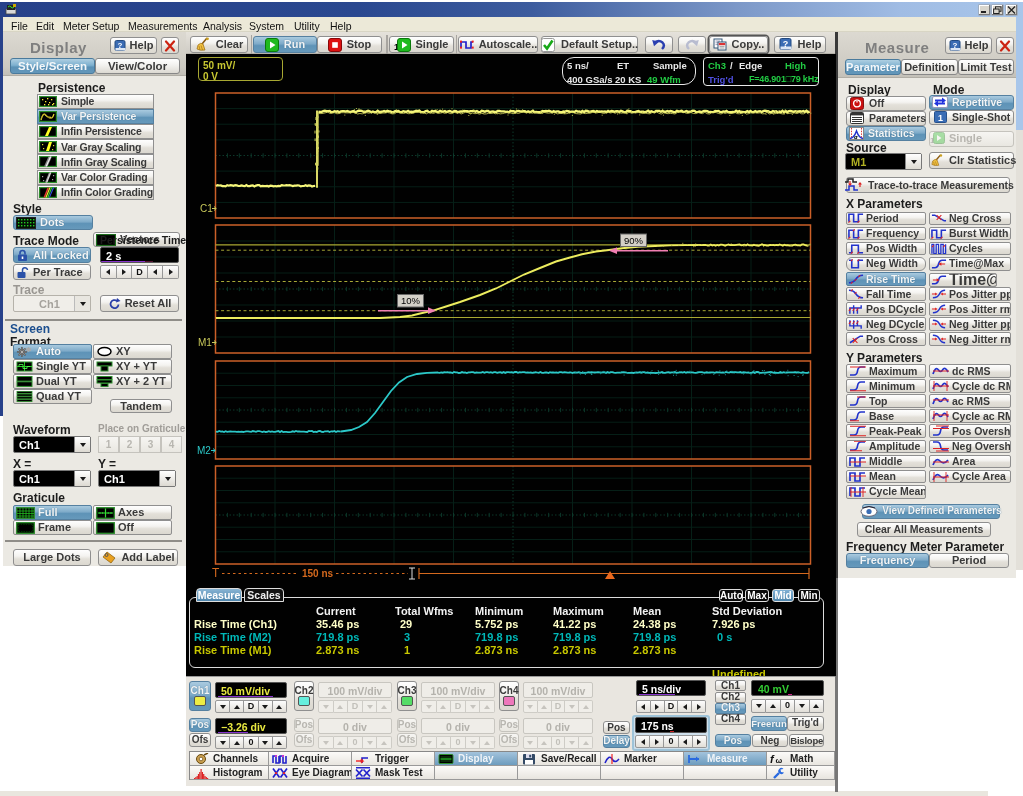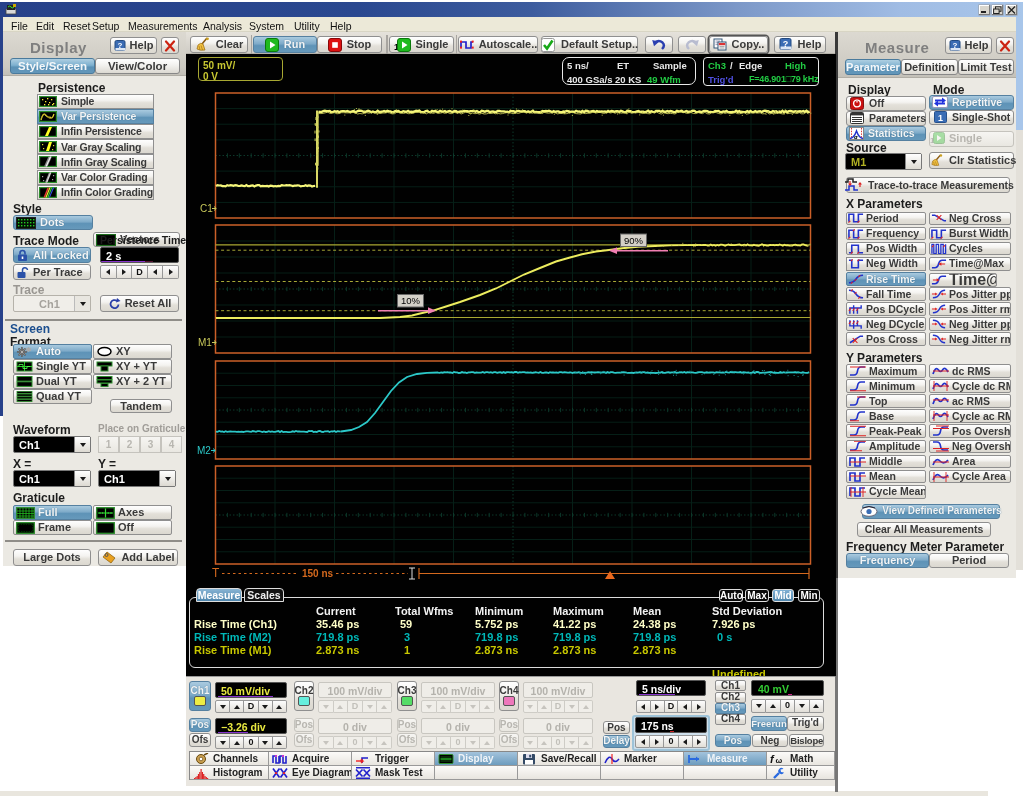--- a/index.html
+++ b/index.html
@@ -61,21 +61,21 @@
       </svg>
 </div>
 <div class="abs" style="left:1006px;top:4.5px;width:11px;height:10px;background:#d9d6cd;box-shadow:inset -1px -1px 0 #7a7a7a,inset 1px 1px 0 #fff,0 0 0 0.5px #999">
 <svg width="9" height="8" style="margin:1px 0 0 1px">
         <path d="M1,0.5 L8,7.5 M8,0.5 L1,7.5" stroke="#222" stroke-width="1.3"></path>
       </svg>
 </div>
 <div class="abs" style="left:3px;top:17px;width:1013px;height:15px;background:#ece9d8;border-bottom:1px solid #d8d5c4">
 <div class="abs nw" style="left:8px;top:2.5px;font-size:10.5px;color:#111">File</div>
 <div class="abs nw" style="left:33px;top:2.5px;font-size:10.5px;color:#111">Edit</div>
-<div class="abs nw" style="left:60px;top:2.5px;font-size:10.5px;color:#111">Reset</div>
+<div class="abs nw" style="left:60px;top:2.5px;font-size:10.5px;color:#111">Meter</div>
 <div class="abs nw" style="left:89px;top:2.5px;font-size:10.5px;color:#111">Setup</div>
 <div class="abs nw" style="left:125px;top:2.5px;font-size:10.5px;color:#111">Measurements</div>
 <div class="abs nw" style="left:200px;top:2.5px;font-size:10.5px;color:#111">Analysis</div>
 <div class="abs nw" style="left:246px;top:2.5px;font-size:10.5px;color:#111">System</div>
 <div class="abs nw" style="left:291px;top:2.5px;font-size:10.5px;color:#111">Utility</div>
 <div class="abs nw" style="left:327px;top:2.5px;font-size:10.5px;color:#111">Help</div>
 </div>
 <div class="abs" style="left:0;top:17px;width:3px;height:399px;background:#27418a"></div>
 <div class="abs" style="left:1016px;top:17px;width:7px;height:113px;background:#a8c6ea"></div>
 <div class="abs" style="left:1016px;top:130px;width:7px;height:440px;background:#e3e0d9"></div>
@@ -392,21 +392,21 @@
 <div class="btn" style="left:588px;top:4px;width:52px;height:17px;"><svg width="14" height="13" viewBox="0 0 14 13" style="margin-right:5px">
           <rect x="1" y="0.5" width="11" height="11" rx="1.5" fill="#3b6cb4" stroke="#234a80"></rect>
           <rect x="1.5" y="8.5" width="11" height="3" fill="#dce6f4"></rect>
           <text x="6.5" y="8.6" font-size="9" font-weight="bold" fill="#fff" text-anchor="middle">?</text>
         </svg>Help</div>
 </div>
 <div class="abs" style="left:835px;top:32px;width:2.5px;height:760px;background:#3a3a3a"></div>
 <div class="abs" style="left:835px;top:578px;width:2.5px;height:214px;background:#777"></div>
 <div class="abs" style="left:186px;top:54px;width:650px;height:622px;background:#010101">
 <div class="abs" style="left:12px;top:3px;width:85px;height:24px;border:1px solid #a8a832;border-radius:4px;color:#c8c832;font-weight:bold;font-size:10px;padding:2px 0 0 4px;line-height:11px">50 mV/<br>0 V</div>
-<div class="abs" style="left:376px;top:3px;width:134px;height:28px;border:1px solid #e8e8e8;border-radius:7px;color:#e8e8e8;font-weight:bold;font-size:9.5px;line-height:13px;padding-top:1px">
+<div class="abs" style="left:376px;top:3px;width:134px;height:28px;border:1px solid #e8e8e8;border-radius:12px;color:#e8e8e8;font-weight:bold;font-size:9.5px;line-height:13px;padding-top:1px">
 <span class="abs nw" style="left:4px;top:1px">5 ns/</span>
         <span class="abs nw" style="left:54px;top:1px">ET</span>
         <span class="abs nw" style="left:90px;top:1px">Sample</span>
 <span class="abs nw" style="left:4px;top:15px">400 GSa/s</span>
         <span class="abs nw" style="left:52px;top:15px">20 KS</span>
         <span class="abs nw" style="left:84px;top:15px;color:#22cc44">49 Wfm</span>
       </div>
 <div class="abs" style="left:517px;top:3px;width:116px;height:29px;border:1px solid #e8e8e8;border-radius:4px;font-weight:bold;font-size:9.5px;line-height:13px">
 <span class="abs nw" style="left:4px;top:1px;color:#22cc44">Ch3</span>
         <span class="abs nw" style="left:26px;top:1px;color:#e8e8e8">/</span>
@@ -949,21 +949,21 @@
 <div class="abs" style="left:612px;top:535px;width:22px;height:13px;background:#0a0a0a;border:1px solid #ddd;border-radius:3px;color:#fff;font-weight:bold;font-size:10px;text-align:center">Min</div>
 <div style="font-size:11px;font-weight:bold">
 <div class="abs" style="left:130px;top:551px;color:#f2f2f2">Current</div>
 <div class="abs" style="left:209px;top:551px;color:#f2f2f2">Total Wfms</div>
 <div class="abs" style="left:289px;top:551px;color:#f2f2f2">Minimum</div>
 <div class="abs" style="left:367px;top:551px;color:#f2f2f2">Maximum</div>
 <div class="abs" style="left:447px;top:551px;color:#f2f2f2">Mean</div>
 <div class="abs" style="left:526px;top:551px;color:#f2f2f2">Std Deviation</div>
 <div class="abs" style="left:8px;top:564px;color:#ffffc8">Rise Time (Ch1)</div>
 <div class="abs" style="left:130px;top:564px;color:#ffffc8">35.46 ps</div>
-<div class="abs" style="left:214px;top:564px;color:#ffffc8">59</div>
+<div class="abs" style="left:214px;top:564px;color:#ffffc8">29</div>
 <div class="abs" style="left:289px;top:564px;color:#ffffc8">5.752 ps</div>
 <div class="abs" style="left:367px;top:564px;color:#ffffc8">41.22 ps</div>
 <div class="abs" style="left:447px;top:564px;color:#ffffc8">24.38 ps</div>
 <div class="abs" style="left:526px;top:564px;color:#ffffc8">7.926 ps</div>
 <div class="abs" style="left:8px;top:577px;color:#00b8b8">Rise Time (M2)</div>
 <div class="abs" style="left:130px;top:577px;color:#00b8b8">719.8 ps</div>
 <div class="abs" style="left:218px;top:577px;color:#00b8b8">3</div>
 <div class="abs" style="left:289px;top:577px;color:#00b8b8">719.8 ps</div>
 <div class="abs" style="left:367px;top:577px;color:#00b8b8">719.8 ps</div>
 <div class="abs" style="left:447px;top:577px;color:#00b8b8">719.8 ps</div>
@@ -1372,21 +1372,21 @@
           <path d="M0.5,11 L2.5,9 M10.2,11 L12.2,9" stroke="#dd2222" stroke-width="1.1" fill="none"></path>
         </svg>Burst Width</div>
 <div class="btn left" style="left:8px;top:209.7px;width:80px;height:13.8px;border-radius:2px;overflow:hidden;font-size:10.5px"><svg width="16" height="12" viewBox="0 0 17 12" style="margin:0 2px 0 1px;flex:none">
           <path d="M1,10 H4 V2 H11 V10 H16" stroke="#2233cc" stroke-width="1.7" fill="none"></path>
           <path d="M3,11 L5,9 M10,11 L12,9" stroke="#dd2222" stroke-width="1.1" fill="none"></path>
         </svg>Pos Width</div>
 <div class="btn left" style="left:91px;top:209.7px;width:82px;height:13.8px;border-radius:2px;overflow:hidden;font-size:10.5px"><svg width="16" height="12" viewBox="0 0 17 12" style="margin:0 2px 0 1px;flex:none">
           <path d="M1,11 V1 H3 V11 H5.5 V1 H8 V11 H10.5 V1 H13 V11 H15.5 V1" stroke="#2233cc" stroke-width="1.4" fill="none"></path>
           <path d="M1,4 L3,2 M13,4 L15,2" stroke="#dd2222" stroke-width="1.1" fill="none"></path>
         </svg>Cycles</div>
-<div class="btn left" style="left:8px;top:224.8px;width:80px;height:13.8px;border-radius:0;overflow:hidden;font-size:10.5px"><svg width="16" height="12" viewBox="0 0 17 12" style="margin:0 2px 0 1px;flex:none">
+<div class="btn left" style="left:8px;top:224.8px;width:80px;height:13.8px;border-radius:6px;overflow:hidden;font-size:10.5px"><svg width="16" height="12" viewBox="0 0 17 12" style="margin:0 2px 0 1px;flex:none">
           <path d="M1,2 H4 V10 H11 V2 H16" stroke="#2233cc" stroke-width="1.7" fill="none"></path>
           <path d="M3,3 L5,1 M10,3 L12,1" stroke="#dd2222" stroke-width="1.1" fill="none"></path>
         </svg>Neg Width</div>
 <div class="btn left" style="left:91px;top:224.8px;width:82px;height:13.8px;border-radius:2px;overflow:hidden;font-size:10.5px"><svg width="16" height="12" viewBox="0 0 17 12" style="margin:0 2px 0 1px;flex:none">
           <path d="M1,10 H4 Q7,10 8,6 Q9,2 12,2 H16" stroke="#2233cc" stroke-width="1.7" fill="none"></path>
           <path d="M15,6 H9" stroke="#dd2222" stroke-width="1.1" fill="none"></path>
           <path d="M8,6 l3,-1.8 v3.6 Z" fill="#dd2222"></path>
         </svg>Time@Max</div>
 <div class="btn sel left" style="left:8px;top:239.9px;width:80px;height:13.8px;border-radius:2px;overflow:hidden;font-size:10.5px"><svg width="16" height="12" viewBox="0 0 17 12" style="margin:0 2px 0 1px;flex:none">
           <path d="M1,10 Q6,10 8.5,6 Q11,2 16,2" stroke="#2233cc" stroke-width="1.7" fill="none"></path>

